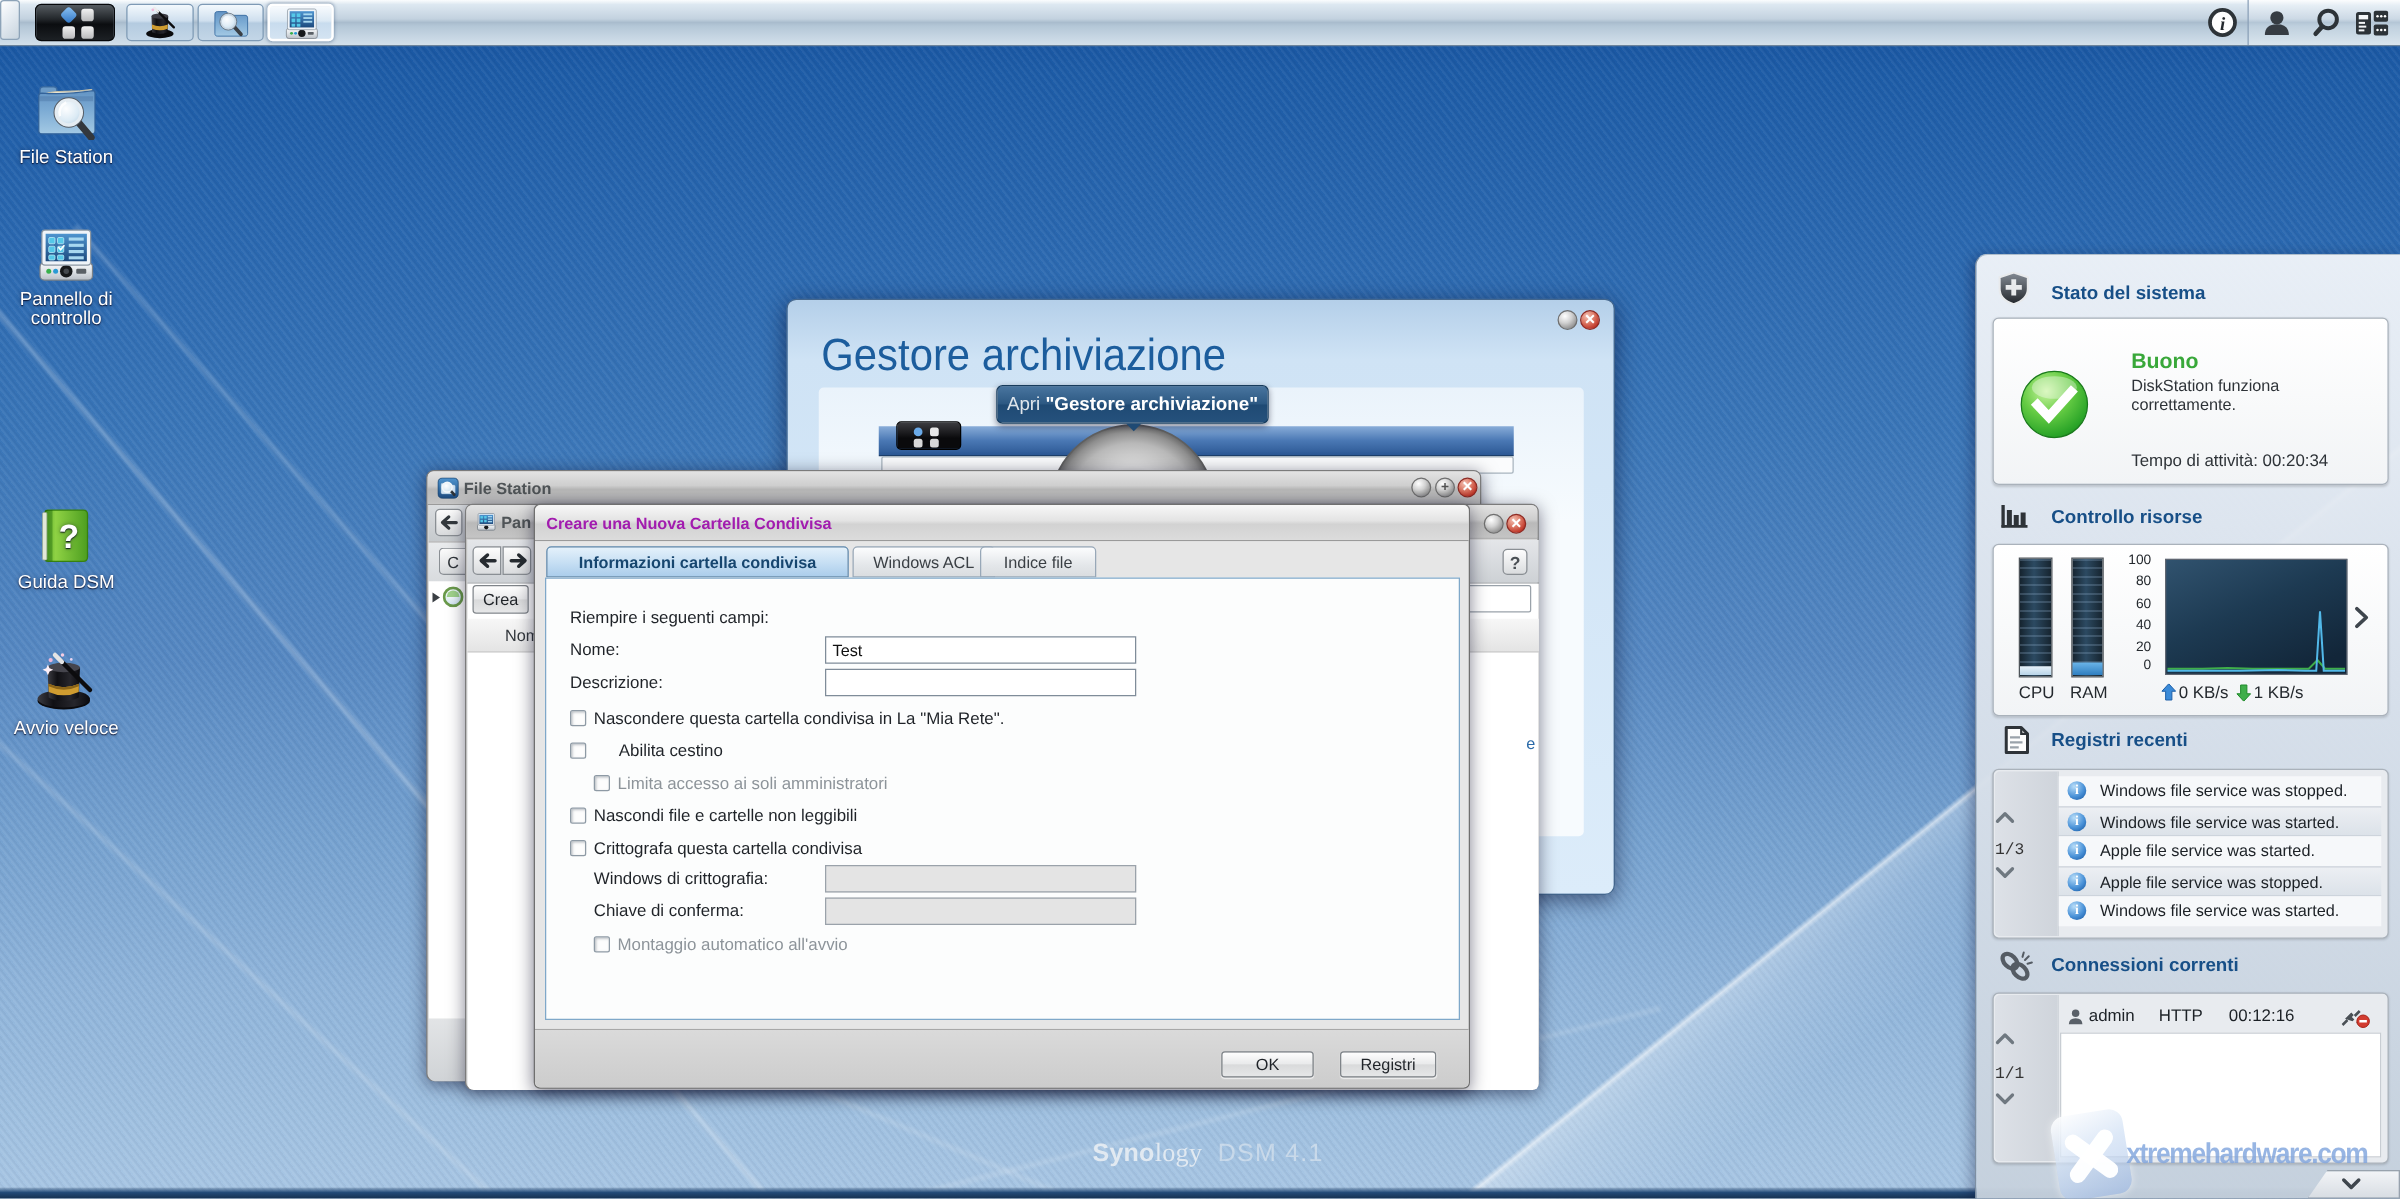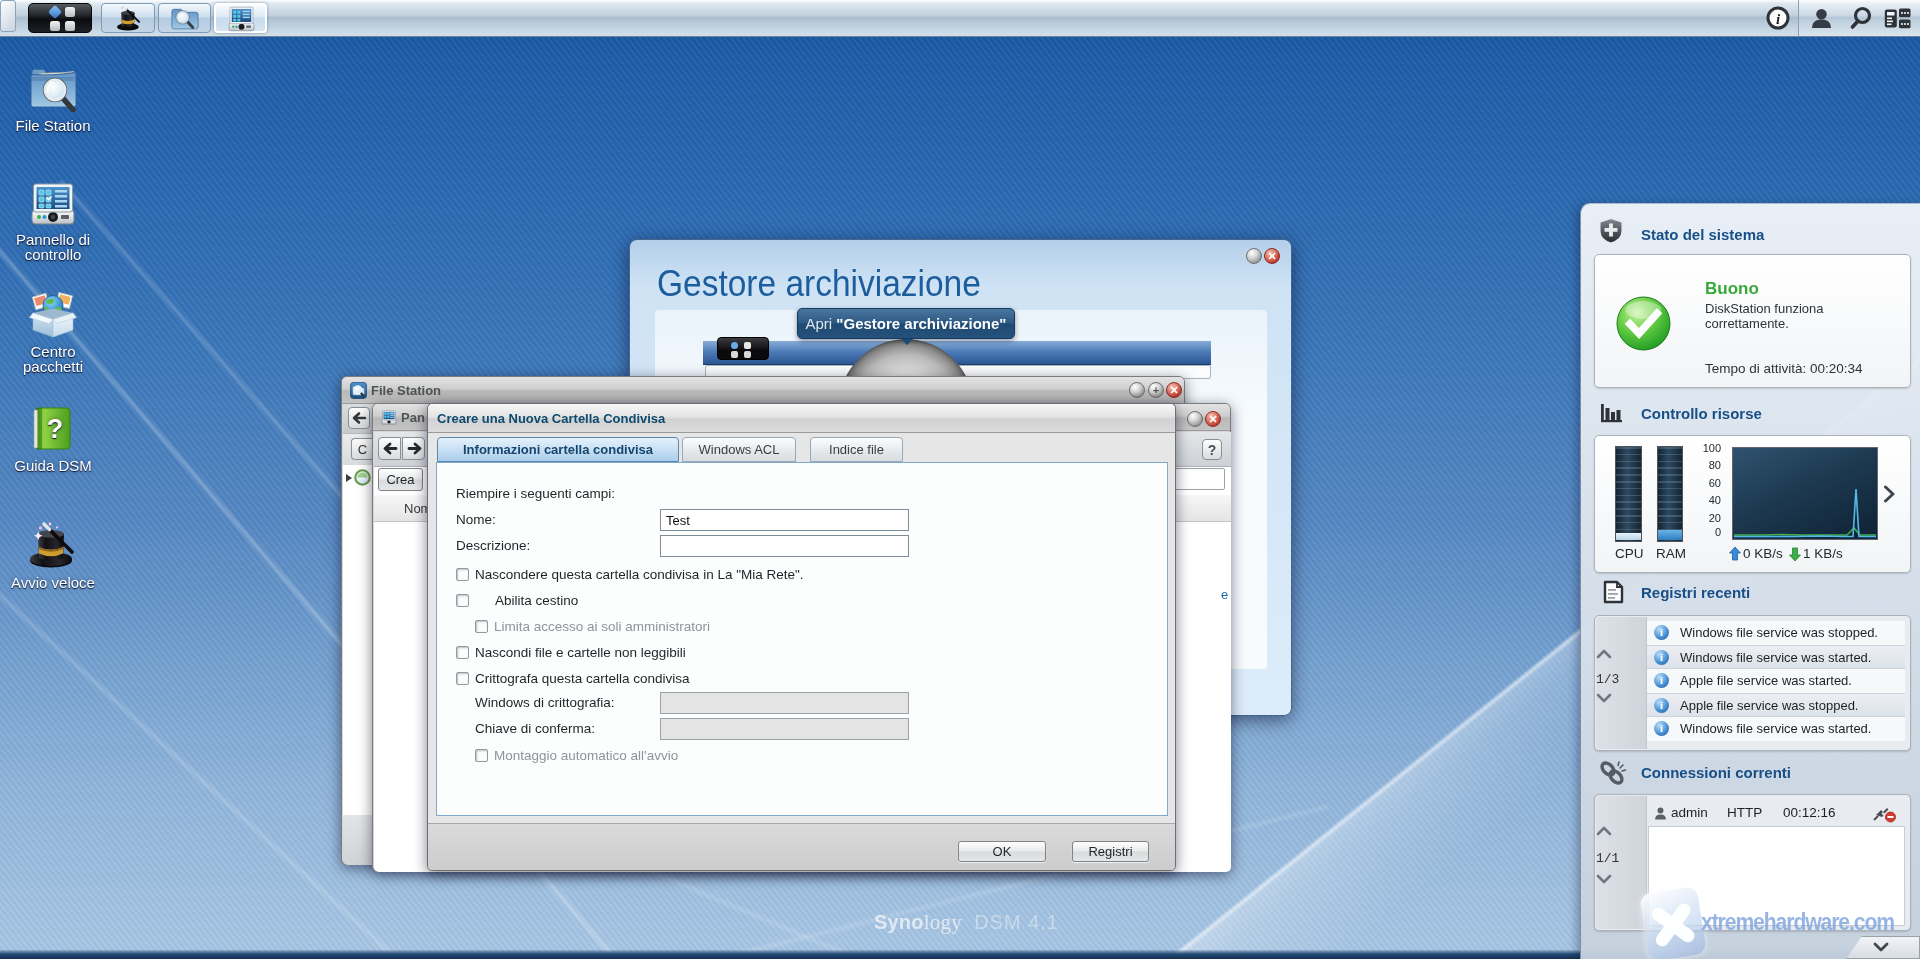--- a/index.html
+++ b/index.html
@@ -208,40 +208,20 @@
       <g fill="#a8d8f0">
           <rect x="26" y="8" width="12" height="2.5"></rect>
           <rect x="26" y="13" width="12" height="2.5"></rect>
           <rect x="26" y="18" width="12" height="2.5"></rect>
           <rect x="26" y="23" width="12" height="2.5"></rect>
         </g>
       <path d="M17.7 15.6 l1.8 2.2 3-3.6" stroke="#fff" stroke-width="1.4" fill="none"></path>
     </svg>
     Pannello di<br>controllo
   </div>
-  <div class="dicon" style="left:0px; top:292px;">
-    <svg width="50" height="46" viewBox="0 0 50 46">
-      <g transform="rotate(-16 13 10)">
-          <rect x="6" y="3" width="14" height="13" fill="#fff" stroke="#c8c0b8" stroke-width=".8"></rect>
-          <rect x="7.5" y="4.5" width="11" height="8" fill="#e88c6a"></rect>
-        </g>
-      <g transform="rotate(14 36 9)">
-          <rect x="29" y="2" width="14" height="13" fill="#fff" stroke="#c0c4c8" stroke-width=".8"></rect>
-          <rect x="30.5" y="3.5" width="11" height="8" fill="#f0b060"></rect>
-        </g>
-      <circle cx="25" cy="13.5" r="10" fill="url(#gglobe)" stroke="#1a5a98" stroke-width=".8"></circle>
-      <path d="M18.5 8.5 q4.5-3.5 8 0 q-1 3.5-4.5 3.5 q-4.5 0-3.5-3.5z M28.5 15 q4.5-1 5.5 2.5 q-2 4.5-5.5 3.5 q-2.5-2.5 0-6z M17 14 q2.5 0 3 2.5 q-1.5 2.5-3.5 1.5 q-1-2.5 0.5-4z" fill="#60ba4e"></path>
-      <path d="M5 21 L25 16.5 L45 21 L25 27.5 Z" fill="#9db8cc"></path>
-      <path d="M5 21 L25 27.5 V45 L5 38 Z" fill="url(#gboxl)" stroke="#8fb2cc" stroke-width=".6"></path>
-      <path d="M45 21 L25 27.5 V45 L45 38 Z" fill="url(#gboxr)" stroke="#a8c6da" stroke-width=".6"></path>
-      <path d="M5 21 L25 27.5 L21 31.5 L1.5 25.5 Z" fill="#f4f9fd" stroke="#c2d4e2" stroke-width=".7"></path>
-      <path d="M45 21 L25 27.5 L29 31.5 L48.5 25.5 Z" fill="#e8f1f8" stroke="#c2d4e2" stroke-width=".7"></path>
-    </svg>
-    Centro<br>pacchetti
-  </div>
   <div class="dicon" style="left:0px; top:406px;">
     <svg width="48" height="46" viewBox="0 0 48 46">
       <path d="M7 4.5 q0-2.5 2.5-2.5 h28 q3.5 0 3.5 3.5 v34 q0 3.5-3.5 3.5 h-28 q-2.5 0-2.5-2.5z" fill="url(#gbook)" stroke="#37810f"></path>
       <rect x="7" y="2" width="6" height="41" fill="rgba(10,80,0,.35)"></rect>
       <rect x="5" y="4" width="3.5" height="38" rx="1" fill="#e2e8d8" stroke="#9aa890" stroke-width=".6"></rect>
       <text x="26" y="32" font-size="27" font-weight="bold" fill="#fff" text-anchor="middle" font-family="Liberation Sans">?</text>
     </svg>
     Guida DSM
   </div>
   <div class="dicon" style="left:0px; top:521px;">
@@ -369,24 +349,24 @@
     <div class="mini-btn" style="position:absolute; left:829px; top:35px; width:20px; height:21px; border:1px solid #8a8f94; border-radius:4px; background:linear-gradient(to bottom,#fdfdfd,#dadcde); text-align:center; font-size:14px; font-weight:bold; color:#4a4f54; line-height:20px;">?</div>
     <div class="btn" style="left:5px; top:64px; width:45px; height:23px; line-height:21px;">Crea</div>
     <div style="position:absolute; left:700px; top:64px; width:152px; height:22px; background:#fff; border:1px solid #9aa2aa; border-radius:2px;"></div>
     <div style="position:absolute; left:1px; top:91px; width:857px; height:27px; background:linear-gradient(to bottom,#f7f7f7,#e4e4e4); border-bottom:1px solid #c4c4c4;"></div>
     <div style="position:absolute; left:31px; top:97px; font-size:13px; color:#33383d;">Nome</div>
     <div style="position:absolute; left:848px; top:183px; font-size:13px; color:#2a6aa8;">e</div>
   </div>
 
   <div id="modal" class="win">
     <div class="titlebar"></div>
-    <div class="wtitle" style="left:9px; top:7px; color:#0c4a6e;">Creare una Nuova Cartella Condivisa</div>
+    <div class="wtitle" style="left:9px; top:7px; color:#a21caf;">Creare una Nuova Cartella Condivisa</div>
     <div class="tab" id="tab1">Informazioni cartella condivisa</div>
     <div class="tab" style="left:254px; width:114px;">Windows ACL</div>
-    <div class="tab" style="left:382px; width:93px;">Indice file</div>
+    <div class="tab" style="left:356px; width:93px;">Indice file</div>
     <div id="mcontent"></div>
     <div class="mtext" style="left:28px; top:82px;">Riempire i seguenti campi:</div>
     <div class="mtext" style="left:28px; top:108px;">Nome:</div>
     <div class="inp" style="left:232px; top:105px;">Test</div>
     <div class="mtext" style="left:28px; top:134px;">Descrizione:</div>
     <div class="inp" style="left:232px; top:131px;"></div>
     <div class="cb" style="left:28px; top:164px;"></div>
     <div class="mtext" style="left:47px; top:163px;">Nascondere questa cartella condivisa in La "Mia Rete".</div>
     <div class="cb" style="left:28px; top:190px;"></div>
     <div class="mtext" style="left:47px; top:189px;margin-left:20px;">Abilita cestino</div>
@@ -396,21 +376,21 @@
     <div class="mtext" style="left:47px; top:241px;">Nascondi file e cartelle non leggibili</div>
     <div class="cb" style="left:28px; top:268px;"></div>
     <div class="mtext" style="left:47px; top:267px;">Crittografa questa cartella condivisa</div>
     <div class="mtext" style="left:47px; top:291px;">Windows di crittografia:</div>
     <div class="inp dis" style="left:232px; top:288px;"></div>
     <div class="mtext" style="left:47px; top:317px;">Chiave di conferma:</div>
     <div class="inp dis" style="left:232px; top:314px;"></div>
     <div class="cb" style="left:47px; top:345px;"></div>
     <div class="mtext" style="left:66px; top:344px; color:#8d949a;">Montaggio automatico all'avvio</div>
     <div id="mfooter"></div>
-    <div class="btn" style="left:530px; top:437px; width:88px;">OK</div>
+    <div class="btn" style="left:549px; top:437px; width:74px;">OK</div>
     <div class="btn" style="left:644px; top:437px; width:77px;">Registri</div>
   </div>
 
   <div id="widgets" class="abs">
     <svg style="position:absolute; left:17px; top:13px;" width="26" height="28" viewBox="0 0 24 26">
       <path d="M12 1 L22.5 4.5 V13 c0 6.5-4.5 9.5-10.5 11.5 C5.5 22.5 1.5 19.5 1.5 13 V4.5 Z" fill="url(#gshield)" stroke="#e8eaec" stroke-width="1.6"></path>
       <path d="M10.2 6 h3.6 v4.2 H18 v3.6 h-4.2 V18 h-3.6 v-4.2 H6 v-3.6 h4.2z" fill="#e8eaec"></path>
     </svg>
     <div class="whead" style="left:60px; top:22px;">Stato del sistema</div>
     <div class="wcard" style="top:50px; height:134px;">

